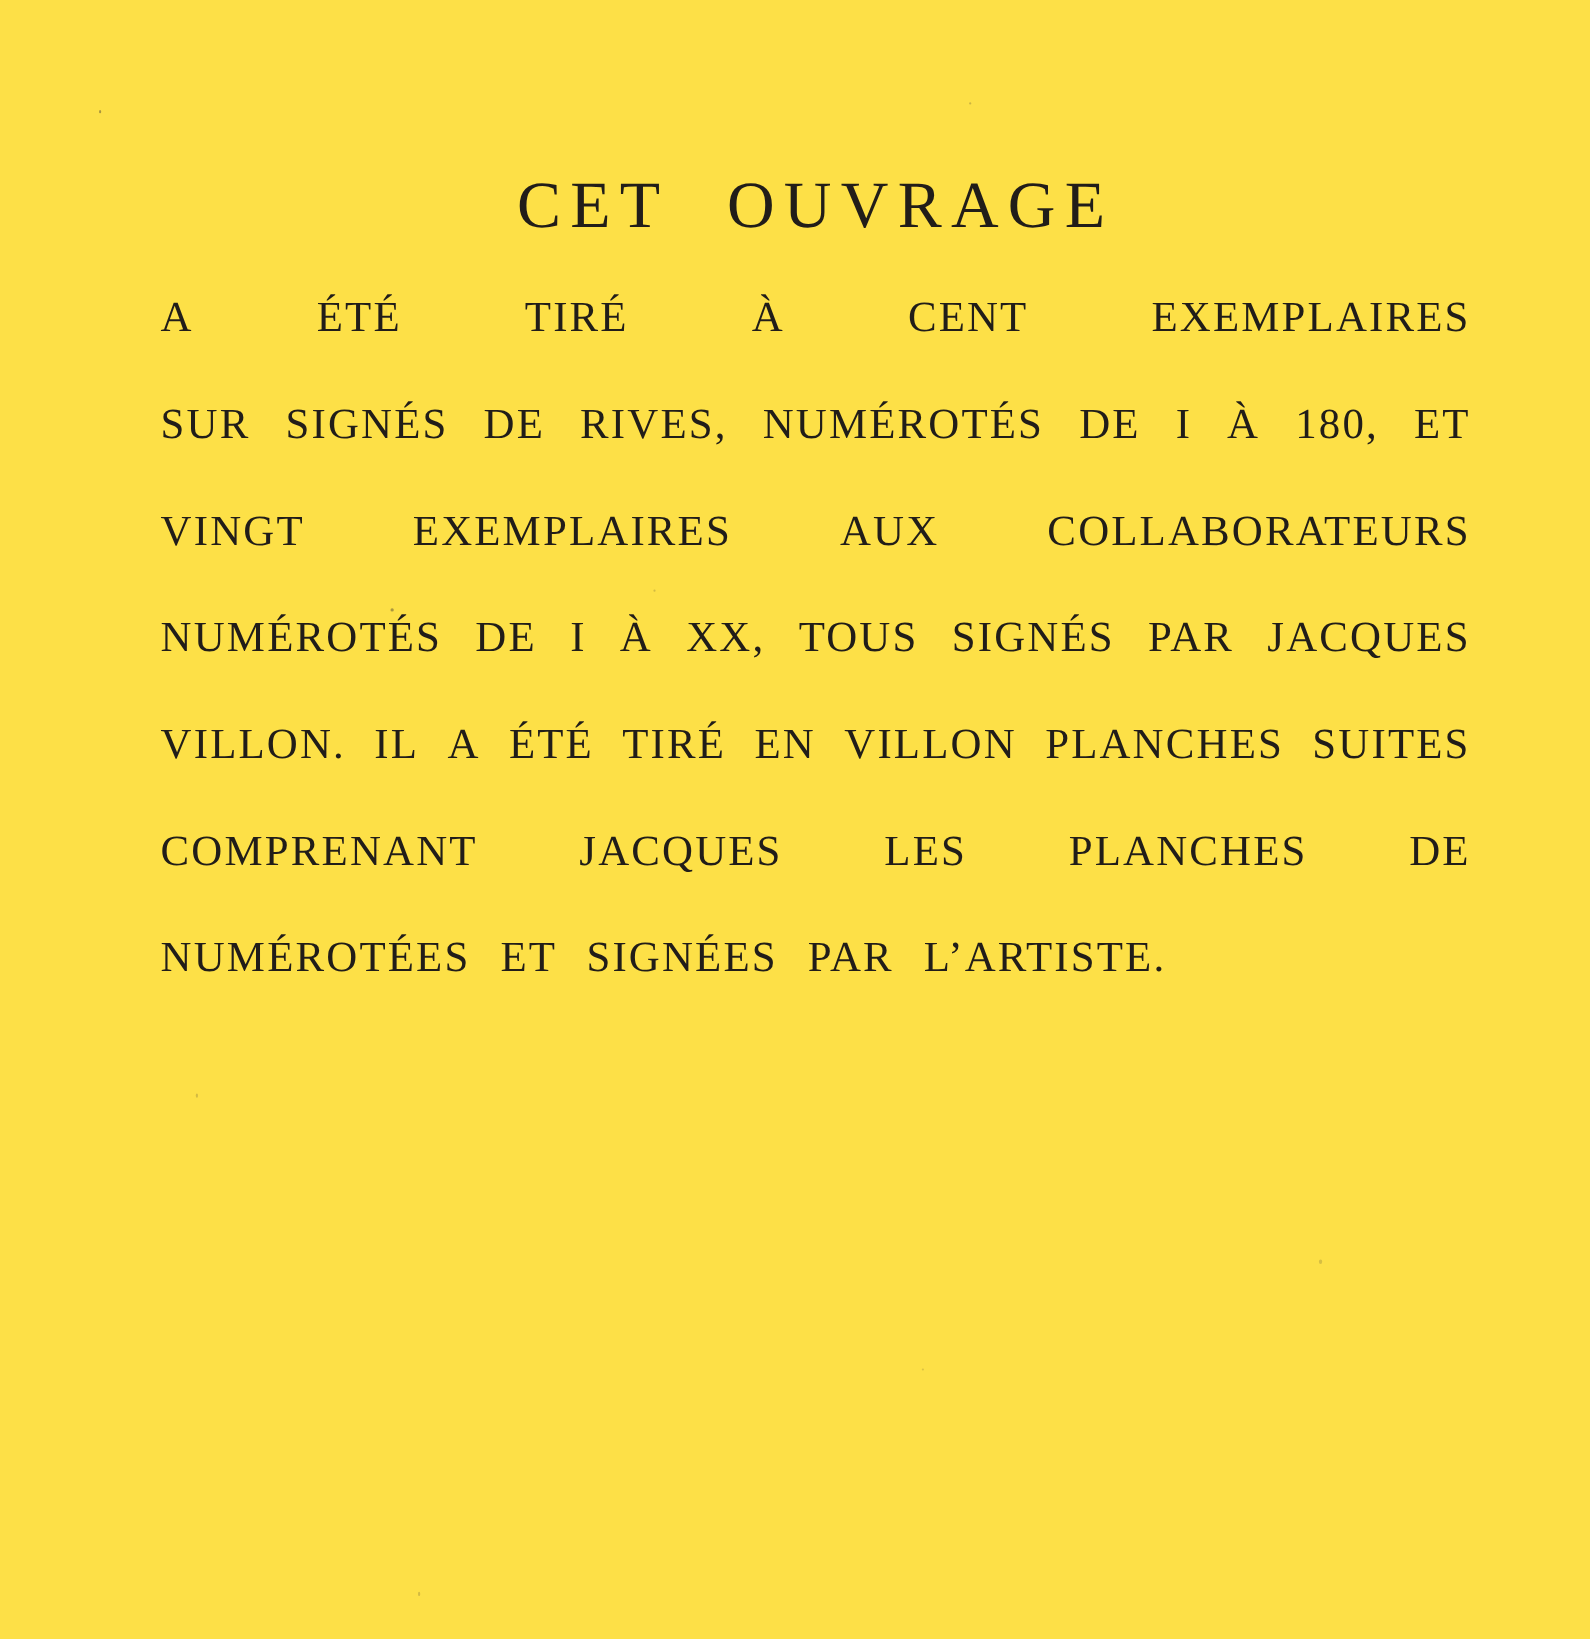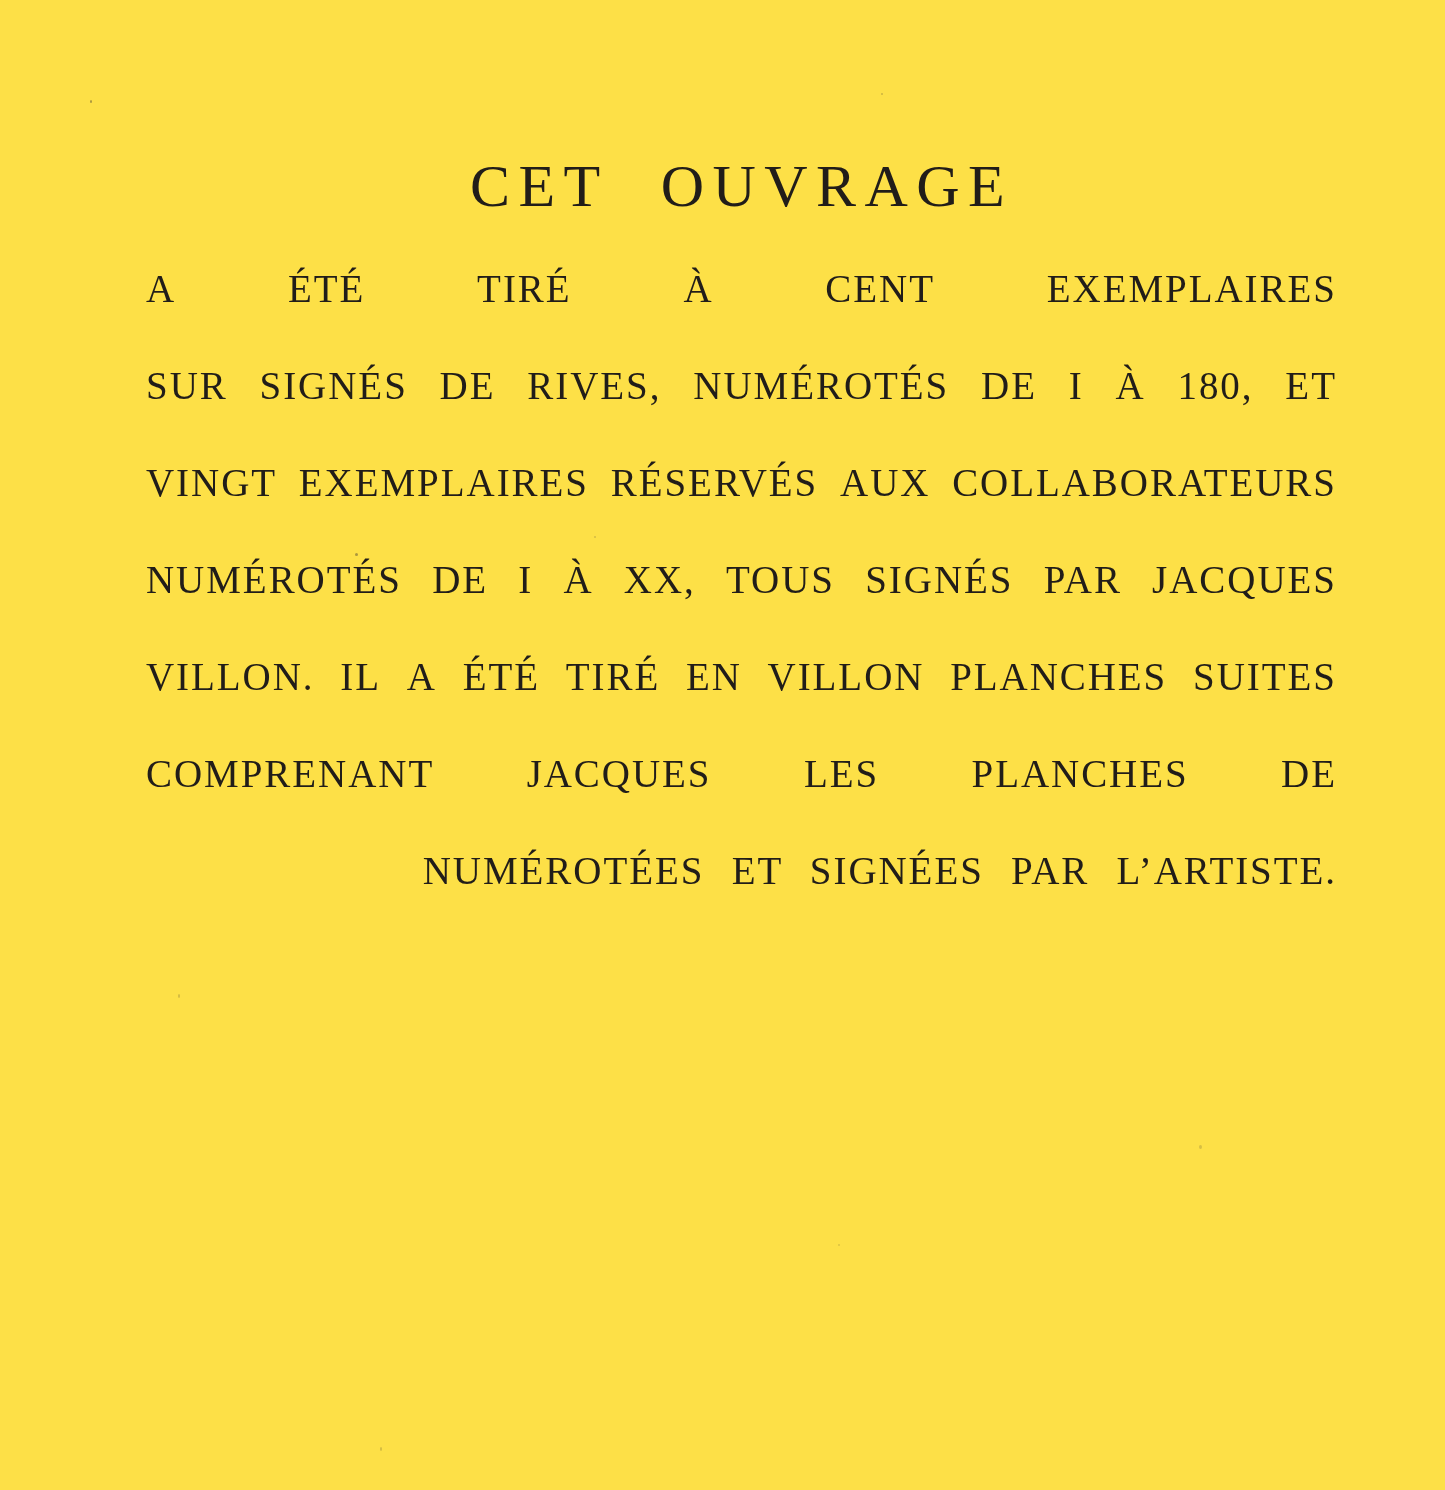--- a/index.html
+++ b/index.html
@@ -32,21 +32,21 @@
     justify-content: space-between;
     align-items: center;
     height: 97px;
     font-size: 39px;
     letter-spacing: 0.05em;
     white-space: nowrap;
   }
   .line span { display: inline-block; }
   .line.center {
     display: block;
-    text-align: right;
+    text-align: left;
     line-height: 97px;
     word-spacing: 0.4em;
   }
   .speck {
     position: absolute;
     border-radius: 50%;
     background: rgba(70, 62, 52, 0.45);
   }
 </style>
 </head>
@@ -72,21 +72,20 @@
           <span>NUMÉROTÉS</span>
           <span>DE</span>
           <span>I</span>
           <span>À</span>
           <span>180,</span>
           <span>ET</span>
         </div>
         <div class="line">
           <span>VINGT</span>
           <span>EXEMPLAIRES</span>
-          <span>RÉSERVÉS</span>
           <span>AUX</span>
           <span>COLLABORATEURS</span>
         </div>
         <div class="line">
           <span>NUMÉROTÉS</span>
           <span>DE</span>
           <span>I</span>
           <span>À</span>
           <span>XX,</span>
           <span>TOUS</span>

